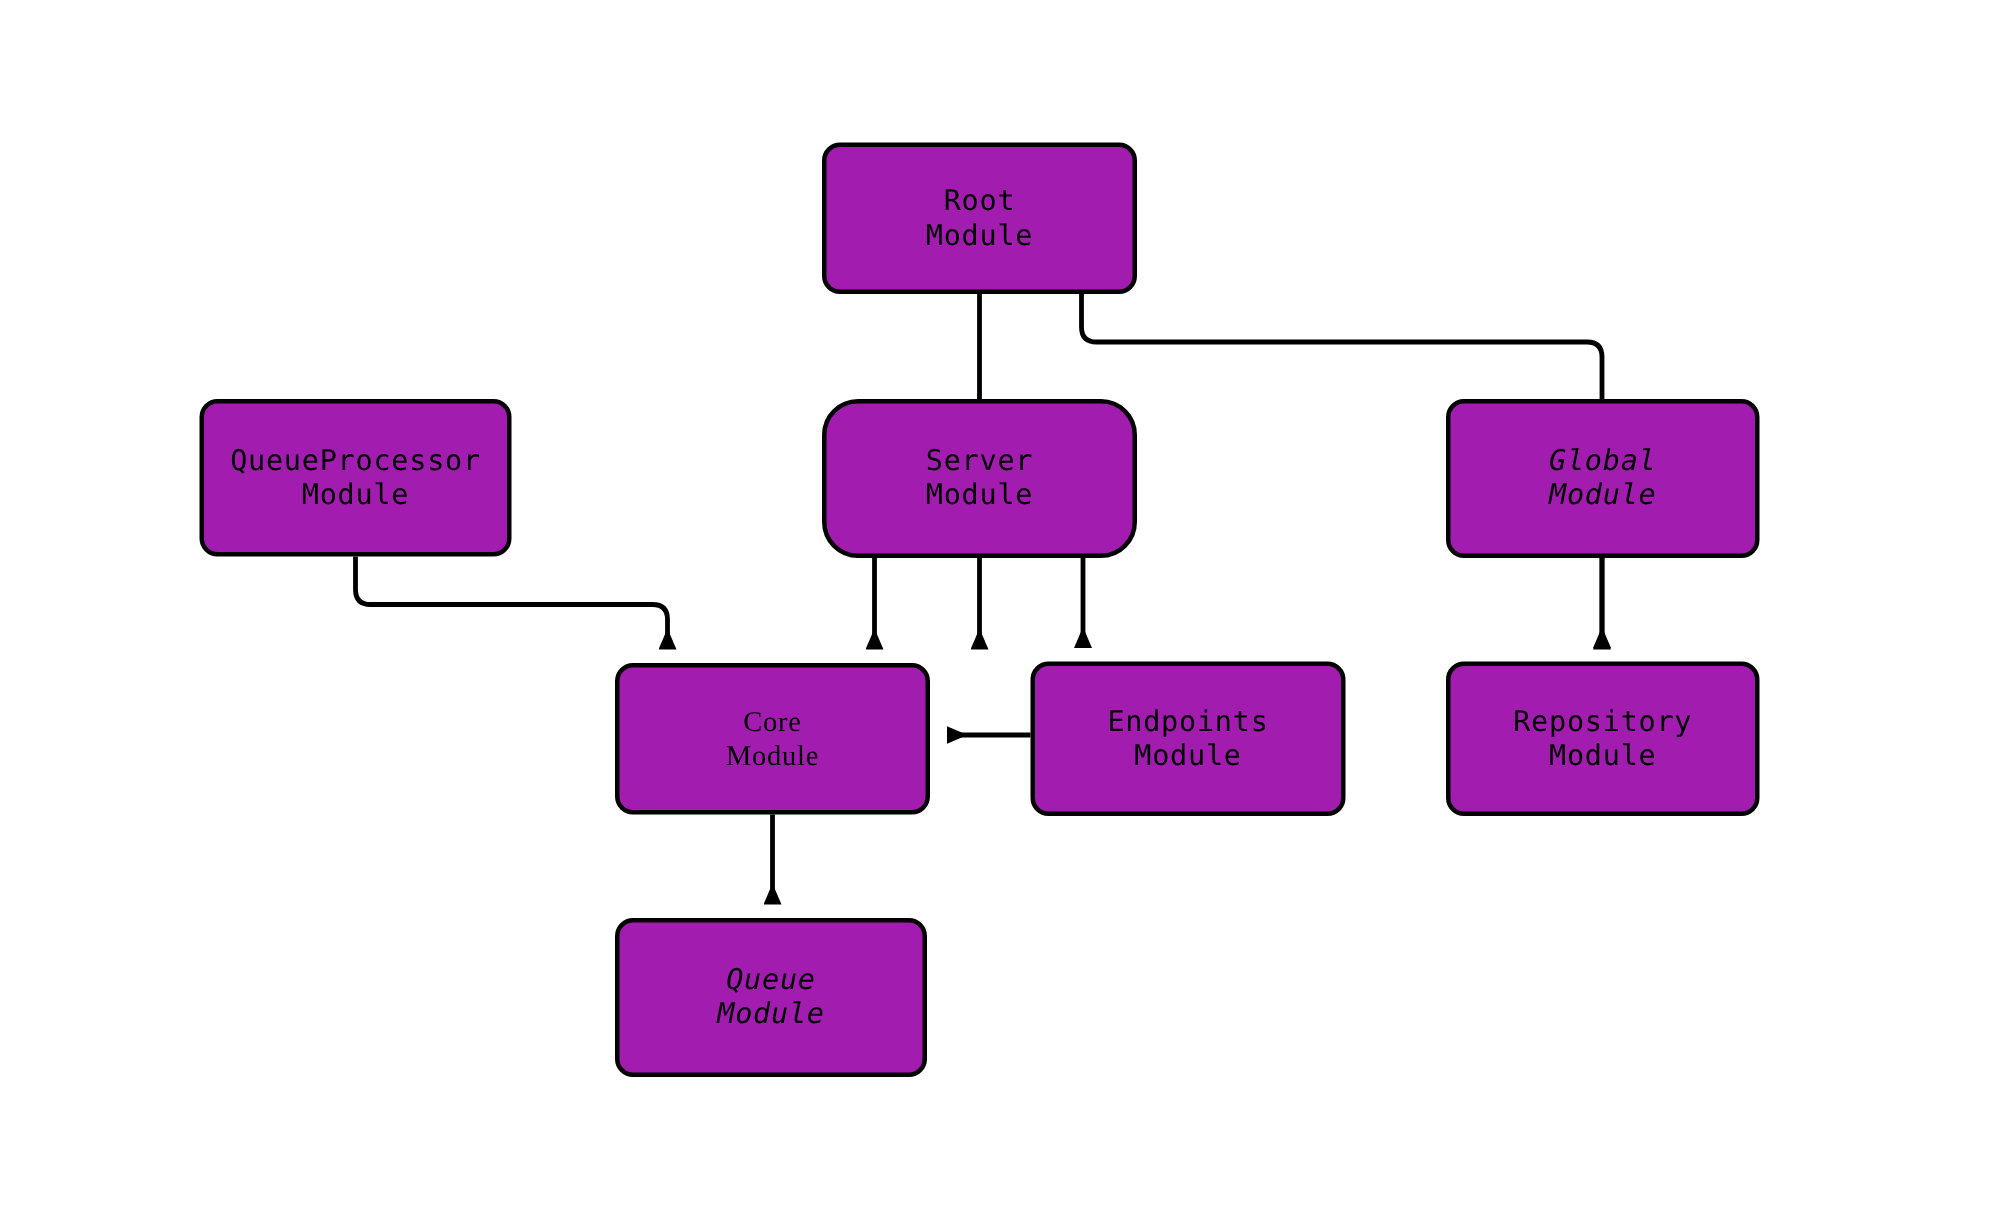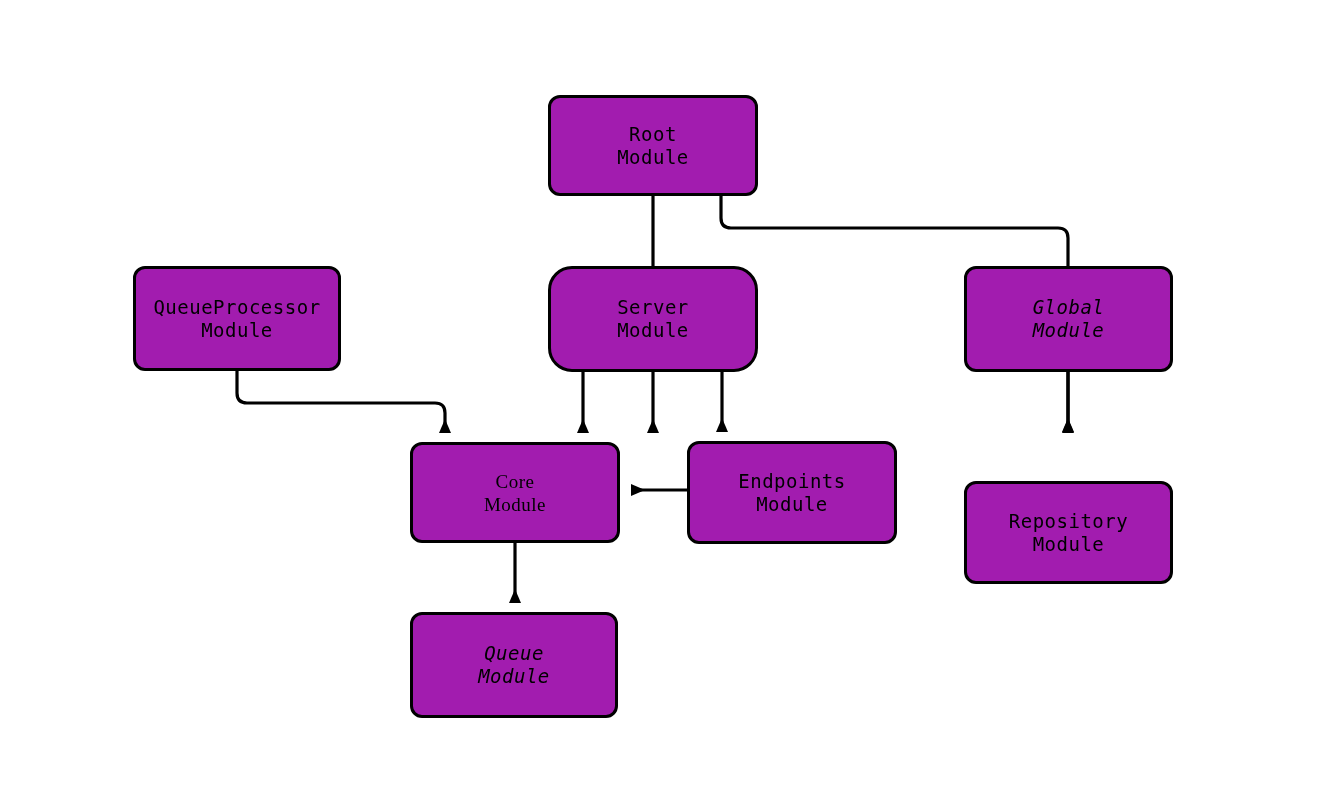--- a/index.html
+++ b/index.html
@@ -111,21 +111,21 @@
   <div class="node" style="left:410px; top:442px; width:210px; height:101px;font-family:Liberation Serif, serif;">
     <span class="node-label-line">Core</span>
     <span class="node-label-line">Module</span>
   </div>
 
   <div class="node" style="left:687px; top:441px; width:210px; height:103px;">
     <span class="node-label-line">Endpoints</span>
     <span class="node-label-line">Module</span>
   </div>
 
-  <div class="node" style="left:964px; top:441px; width:209px; height:103px;margin-top:40px;">
+  <div class="node" style="left:964px; top:441px; width:209px; height:103px;">
     <span class="node-label-line">Repository</span>
     <span class="node-label-line">Module</span>
   </div>
 
   <div class="node" style="left:410px; top:612px; width:208px; height:106px;font-style:italic;">
     <span class="node-label-line">Queue</span>
     <span class="node-label-line">Module</span>
   </div>
 
 </div>

